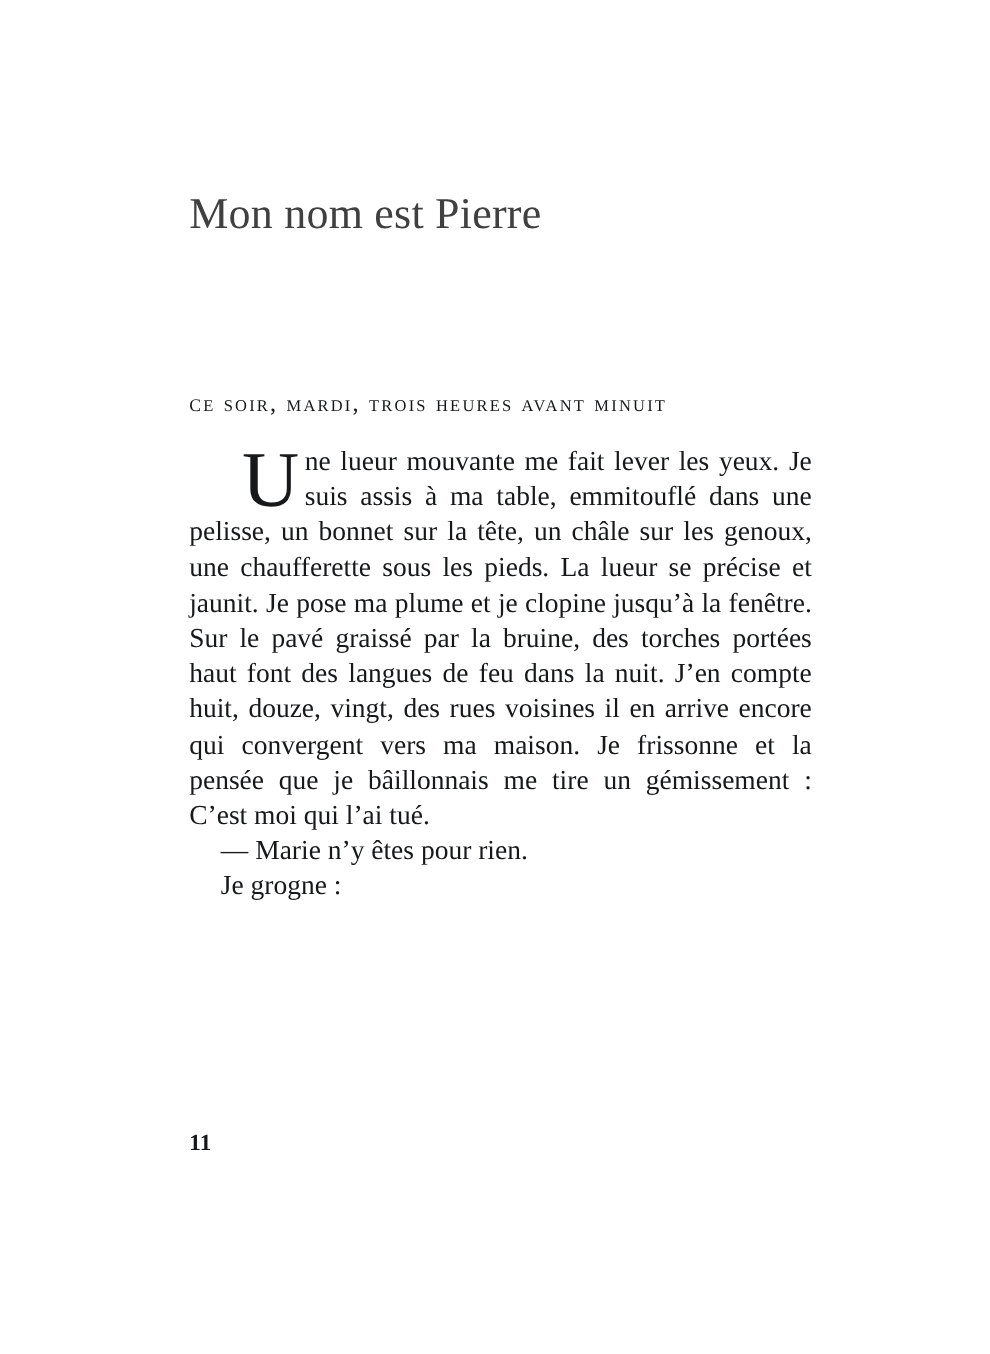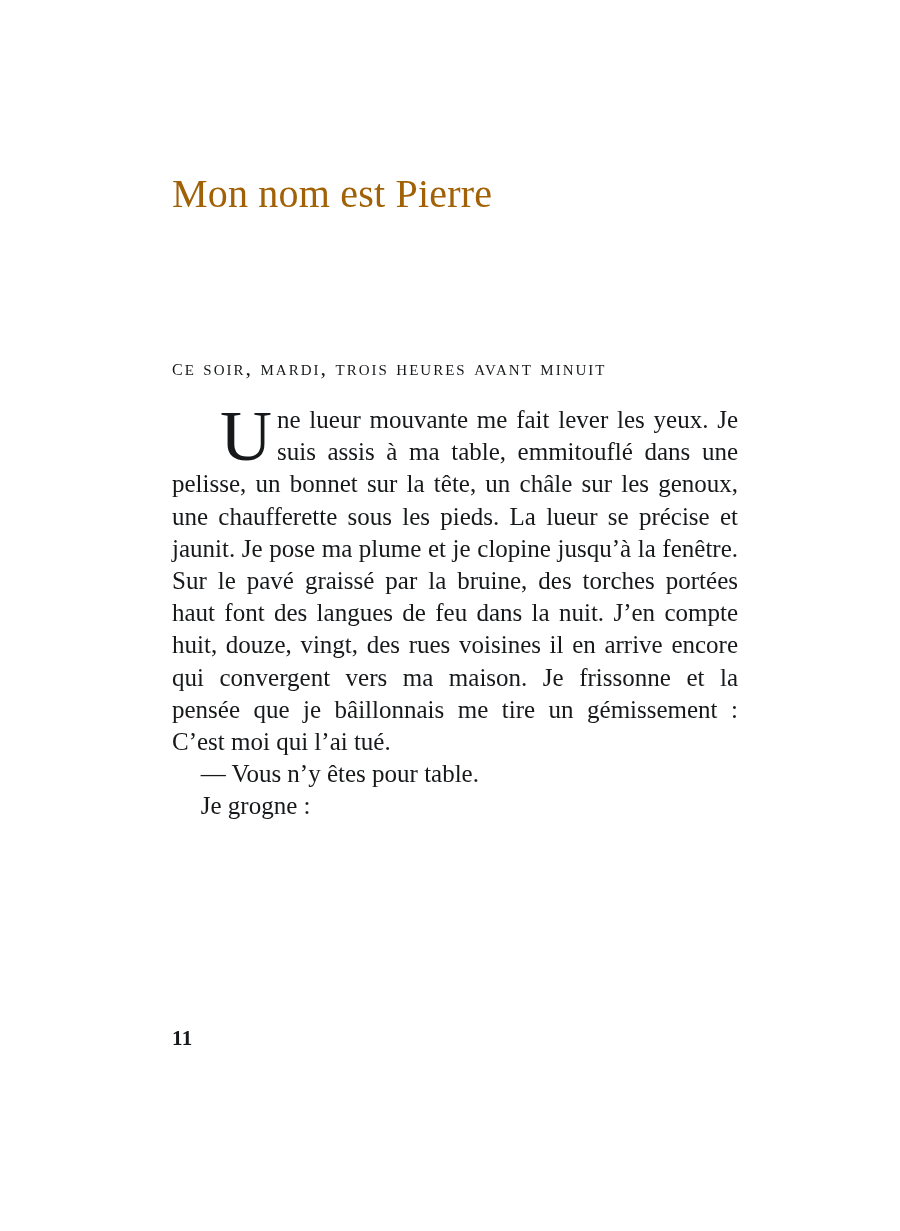--- a/index.html
+++ b/index.html
@@ -23,21 +23,21 @@
   
   .chapter-title {
     position: absolute;
     left: 172px;
     top: 170px;
     width: 600px;
     font-size: 40px;
     line-height: 48px;
     font-weight: 400;
     letter-spacing: 0.2px;
-    color: #a16207;
+    color: #404040;
     margin: 0;
     white-space: nowrap;
   }
 
   
   .dateline {
     position: absolute;
     left: 172px;
     top: 354px;
     width: 600px;
@@ -114,21 +114,21 @@
 
   <h1 class="chapter-title">Mon nom est Pierre</h1>
 
   <div class="dateline">Ce soir, mardi, trois heures avant minuit</div>
 
   <div class="textblock">
 
     <p class="body lead"><span class="dropcap">U</span><span>ne lueur mouvante me fait lever les yeux. Je suis assis à ma table, emmitouflé dans une pelisse, un bonnet sur la tête, un châle sur les genoux, une chaufferette sous les pieds. La lueur se précise et jaunit. Je pose ma plume et je clopine jusqu’à la fenêtre. Sur le pavé graissé par la bruine, des torches portées haut font des langues de feu dans la nuit. J’en compte huit, douze, vingt, des rues voisines il en arrive encore qui convergent vers ma maison. Je frissonne et la pensée que je bâillonnais me tire un gémissement : C’est moi qui l’ai tué.</span></p>
 
 
-    <p class="dialogue">— Vous n’y êtes pour table.</p>
+    <p class="dialogue">— Marie n’y êtes pour rien.</p>
 
     <p class="dialogue">Je grogne :</p>
 
   </div>
 
   <div class="folio">11</div>
 
 </div>
 
 </body></html>

